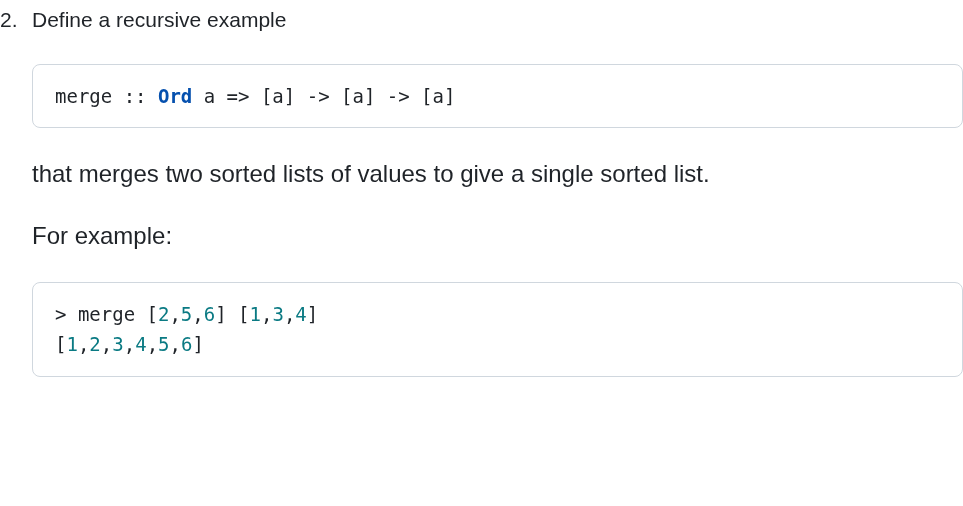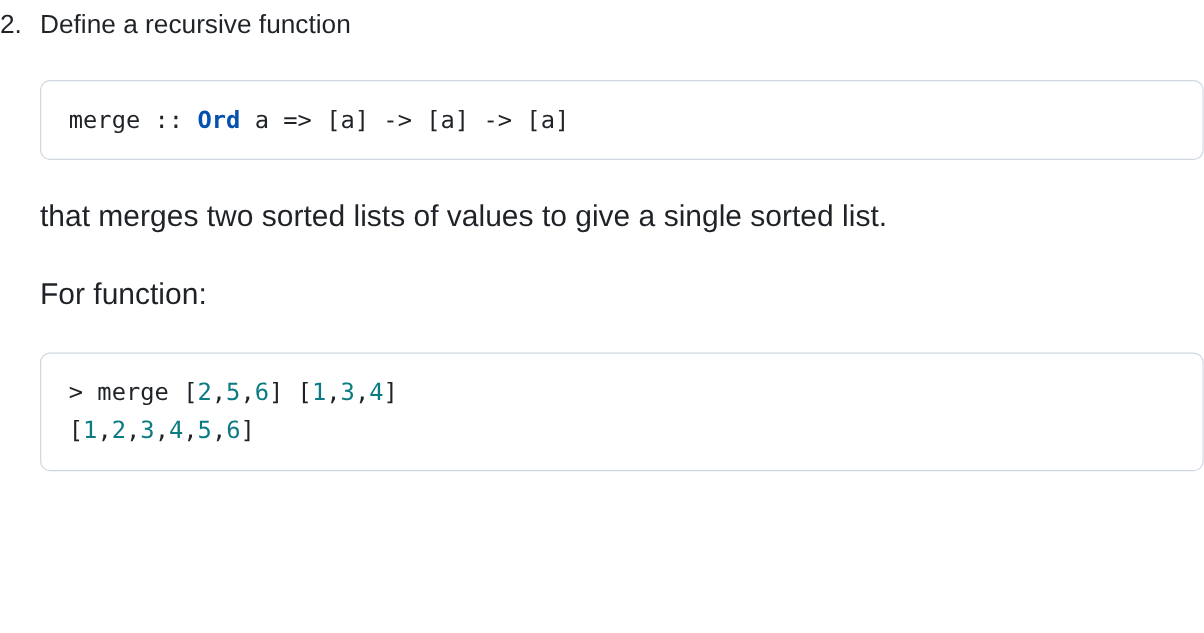--- a/index.html
+++ b/index.html
@@ -63,28 +63,28 @@
     margin-left: 32px;
     margin-bottom: 26px;
   }
 </style>
 </head>
 <body>
 
 <div class="question-row">
   <div class="question-number">2.</div>
   <div class="question-content">
-    <div class="question-text">Define a recursive function</div>
+    <div class="question-text">Define a recursive example</div>
   </div>
 </div>
 
 <div class="code-block">
   <div class="code-line"><span class="tok-plain">merge </span><span class="tok-plain">:: </span><span class="tok-keyword">Ord</span><span class="tok-plain"> a =&gt; [a] -&gt; [a] -&gt; [a]</span></div>
 </div>
 
 <div class="body-text">that merges two sorted lists of values to give a single sorted list.</div>
 
-<div class="body-text">For function:</div>
+<div class="body-text">For example:</div>
 
 <div class="code-block">
   <div class="code-line"><span class="tok-plain">&gt; merge [</span><span class="tok-number">2</span><span class="tok-plain">,</span><span class="tok-number">5</span><span class="tok-plain">,</span><span class="tok-number">6</span><span class="tok-plain">] [</span><span class="tok-number">1</span><span class="tok-plain">,</span><span class="tok-number">3</span><span class="tok-plain">,</span><span class="tok-number">4</span><span class="tok-plain">]</span></div>
   <div class="code-line"><span class="tok-plain">[</span><span class="tok-number">1</span><span class="tok-plain">,</span><span class="tok-number">2</span><span class="tok-plain">,</span><span class="tok-number">3</span><span class="tok-plain">,</span><span class="tok-number">4</span><span class="tok-plain">,</span><span class="tok-number">5</span><span class="tok-plain">,</span><span class="tok-number">6</span><span class="tok-plain">]</span></div>
 </div>
 
 </body></html>

